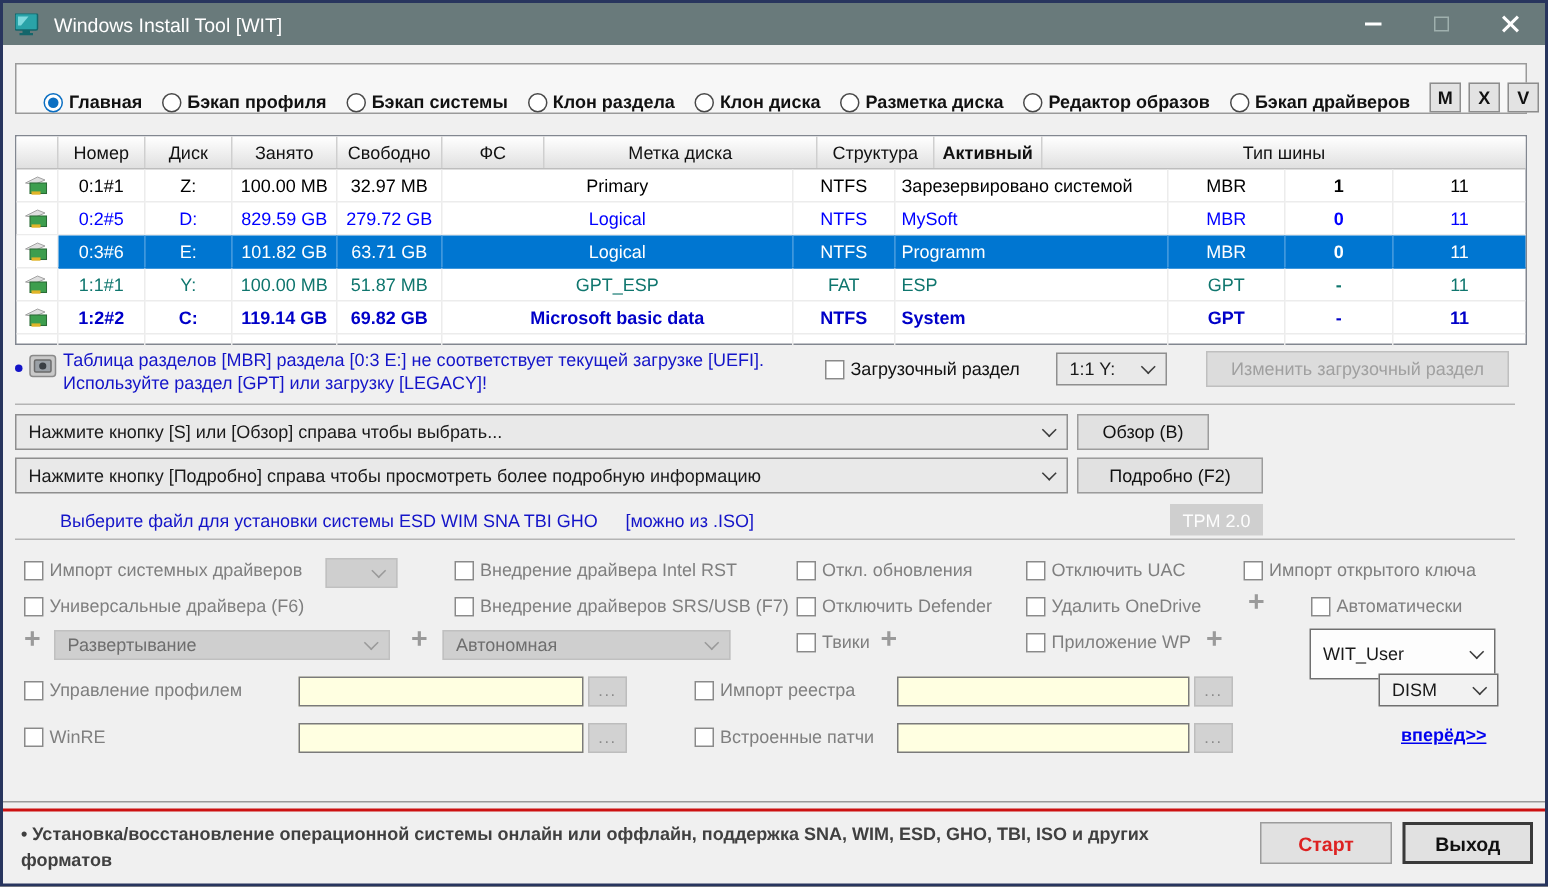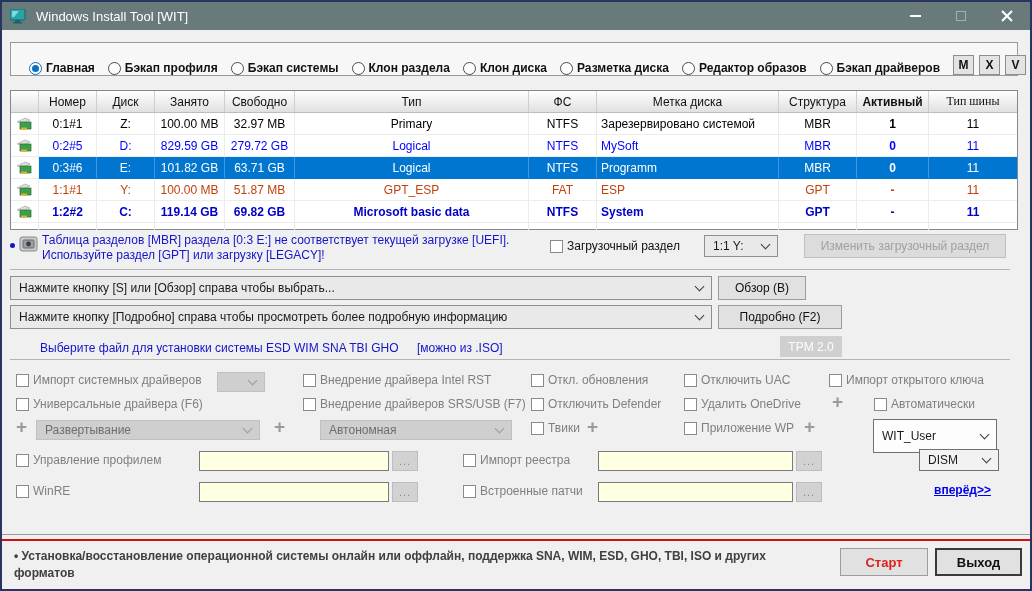--- a/index.html
+++ b/index.html
@@ -32,21 +32,21 @@
   .mxv-btn { width:21px; height:20px; background:#e3e3e3; border:1px solid #8d8d8d; font-size:12px; font-weight:bold; color:#111; display:flex; align-items:center; justify-content:center; cursor:pointer; }
   
   .dtable { position:absolute; left:8px; top:88px; width:1008px; height:140px; background:#fff; border:1px solid #828790; font-size:12px; }
   .thead { display:flex; height:22px; background:linear-gradient(#ffffff,#e0e0e0); border-bottom:1px solid #bdbdbd; }
   .th { display:flex; align-items:center; justify-content:center; border-right:1px solid #cfcfcf; color:#111; }
   .trow { display:flex; height:22px; cursor:pointer; }
   .tc { display:flex; align-items:center; justify-content:center; border-right:1px solid #ececec; border-bottom:1px solid #ececec; overflow:hidden; white-space:nowrap; }
   .tc.left { justify-content:flex-start; padding-left:4px; }
   .c0{width:28px;} .c1{width:58px;} .c2{width:58px;} .c3{width:70px;} .c4{width:70px;} .c5{width:234px;} .c6{width:68px;} .c7{width:182px;} .c8{width:78px;} .c9{width:72px;font-weight:bold;} .c10{flex:1;}
   .row-blue .tc { color:#0000ff; }
-  .row-orange .tc { color:#c2410c; }
+  .row-orange .tc { color:#0f766e; }
   .row-boldblue .tc { color:#0000c8; font-weight:bold; }
   .row-sel .tc { background:#0076d1; color:#fff; border-right:1px solid #3e97dd; border-bottom:1px solid #0076d1; }
   .row-sel .tc.c0 { background:#fff; border-right:1px solid #ececec; border-bottom:1px solid #ececec; }
   .tfill { display:flex; height:8px; }
   .tfill .tc { border-bottom:none; }
   
   .abs { position:absolute; }
   .lbl { font-size:12px; white-space:nowrap; }
   .gray { color:#7f7f7f; }
   .cb { width:13px; height:13px; background:#fff; border:1px solid #8a8a8a; display:inline-block; cursor:pointer; flex:none; }
@@ -152,26 +152,25 @@
     </span>
   </div>
 
   <div class="dtable">
     <div class="thead">
       <div class="th c0"></div>
       <div class="th c1">Номер</div>
       <div class="th c2">Диск</div>
       <div class="th c3">Занято</div>
       <div class="th c4">Свободно</div>
-      <div class="th c5">Тип</div>
       <div class="th c6">ФС</div>
       <div class="th c7">Метка диска</div>
       <div class="th c8">Структура</div>
       <div class="th c9">Активный</div>
-      <div class="th c10" style="border-right:none;font-family:Liberation Serif, serif;">Тип шины</div>
+      <div class="th c10" style="border-right:none;">Тип шины</div>
     </div>
 
     <div class="trow">
       <div class="tc c0">
           <svg class="drive" width="18" height="14" viewBox="0 0 18 14">
             <path d="M1 5 L9 1 L14 3 L7 6 Z" fill="#dedede" stroke="#9a9a9a" stroke-width="0.6"></path>
             <rect x="4" y="5" width="11" height="7" fill="#3d9e4e" stroke="#2a6b36" stroke-width="0.7"></rect>
             <rect x="5" y="10.6" width="6" height="2.2" fill="#e0b428"></rect>
           </svg>
         </div>
@@ -370,21 +369,21 @@
     <span class="cb"></span>
     <span class="lbl gray">Автоматически</span>
   </div>
 
   <span class="abs plus" style="left:14px; top:417px;">+</span>
   <div class="abs combo disabled" style="left:34px; top:418px; width:224px; height:20px;">
     <span class="ctext">Развертывание</span>
     <i class="chev dim"></i>
   </div>
   <span class="abs plus" style="left:272px; top:417px;">+</span>
-  <div class="abs combo disabled" style="left:318px; top:418px; width:192px; height:20px;">
+  <div class="abs combo disabled" style="left:293px; top:418px; width:192px; height:20px;">
     <span class="ctext">Автономная</span>
     <i class="chev dim"></i>
   </div>
   <div class="abs cbrow" style="left:529px; top:419px;">
     <span class="cb"></span>
     <span class="lbl gray">Твики</span>
   </div>
   <span class="abs plus" style="left:585px; top:417px;">+</span>
   <div class="abs cbrow" style="left:682px; top:419px;">
     <span class="cb"></span>

